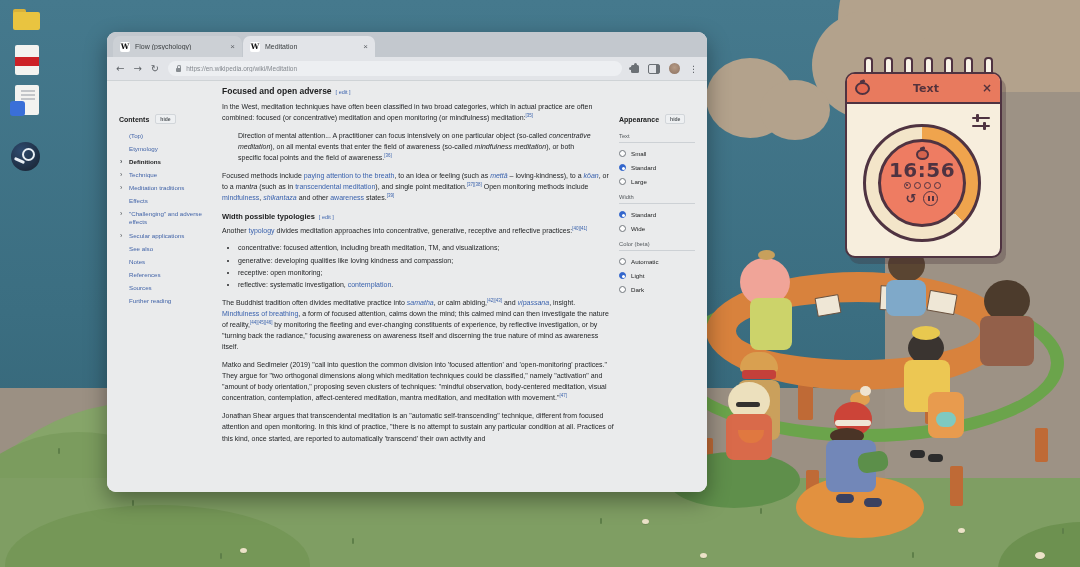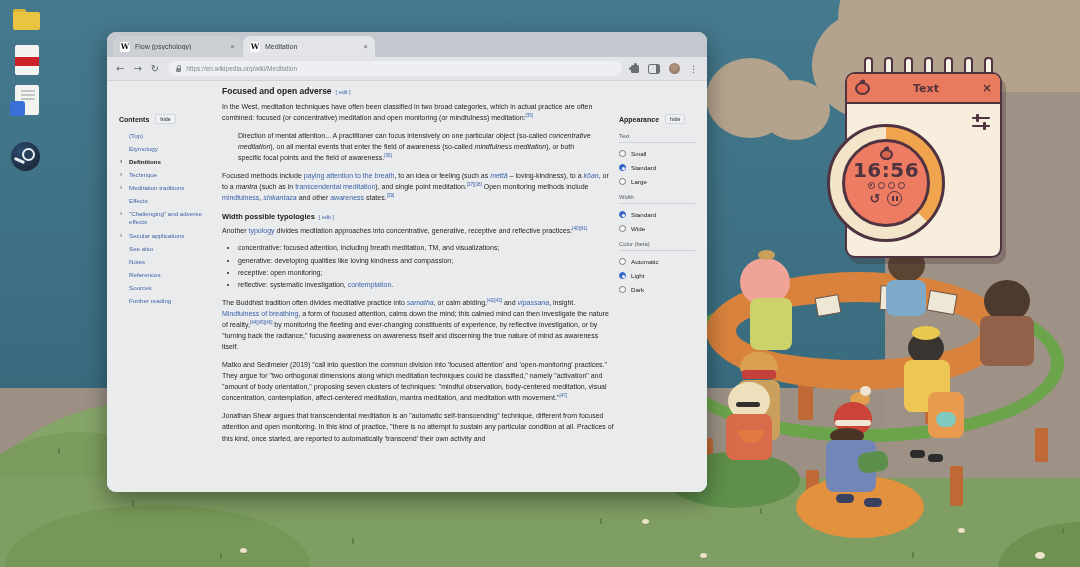--- a/index.html
+++ b/index.html
@@ -87,21 +87,21 @@
              box-shadow:4px 6px 0 rgba(60,38,45,.28);box-sizing:border-box;}
   .timerhead{position:absolute;left:0;top:0;right:0;height:30px;background:#e87a5e;border-bottom:2.5px solid #4f3341;border-radius:7px 7px 0 0;
              display:flex;align-items:center;padding:0 8px;box-sizing:border-box;}
   .tomato{width:15px;height:13px;background:#e4674e;border:2px solid #4f3341;border-radius:50%;position:relative;box-sizing:border-box;}
   .tomato:before{content:"";position:absolute;left:3px;top:-4px;width:5px;height:3px;background:#4f3341;border-radius:1px;transform:rotate(-20deg);}
   .timertitle{flex:1;text-align:center;font-family:"DejaVu Sans",sans-serif;font-weight:bold;font-size:11px;color:#54323c;}
   .timerclose{font-family:"DejaVu Sans",sans-serif;font-weight:bold;font-size:12px;color:#54323c;cursor:pointer;line-height:1;}
   .tune{position:absolute;right:10px;top:40px;width:18px;height:16px;cursor:pointer;}
   .tune .bar{position:absolute;left:0;width:18px;height:2px;background:#4f3341;border-radius:1px;}
   .tune .knob{position:absolute;width:2.5px;height:8px;background:#4f3341;border-radius:1px;}
-  .dialouter{position:absolute;left:827px;top:124px;width:118px;height:118px;border-radius:50%;border:3px solid #4f3341;box-sizing:border-box;
+  .dialouter{position:absolute;left:863px;top:124px;width:118px;height:118px;border-radius:50%;border:3px solid #4f3341;box-sizing:border-box;
              background:conic-gradient(#efa44d 0 37%,#f3e5c9 37% 100%);text-align:right;}
   .dialinner{position:absolute;left:12px;top:12px;width:88px;height:88px;border-radius:50%;background:#ee7c62;border:3px solid #4f3341;box-sizing:border-box;
              display:flex;flex-direction:column;align-items:center;}
   .minitomato{width:13px;height:11px;background:#d4644e;border:2px solid #4f3341;border-radius:50%;margin-top:7px;position:relative;box-sizing:border-box;}
   .minitomato:before{content:"";position:absolute;left:2px;top:-4px;width:5px;height:3px;background:#4f3341;border-radius:1px;transform:rotate(-18deg);}
   .timertime{font-family:"DejaVu Sans",sans-serif;font-weight:bold;font-size:20px;color:#4f3341;letter-spacing:0.5px;line-height:1.05;}
   .dots{display:flex;gap:3px;margin-top:1px;}
   .dot{width:7px;height:7px;border:1.5px solid #4f3341;border-radius:50%;box-sizing:border-box;position:relative;}
   .dot.on:after{content:"";position:absolute;left:1px;top:1px;width:2px;height:2px;background:#4f3341;border-radius:50%;}
   .tctrl{display:flex;gap:7px;align-items:center;margin-top:2px;}

